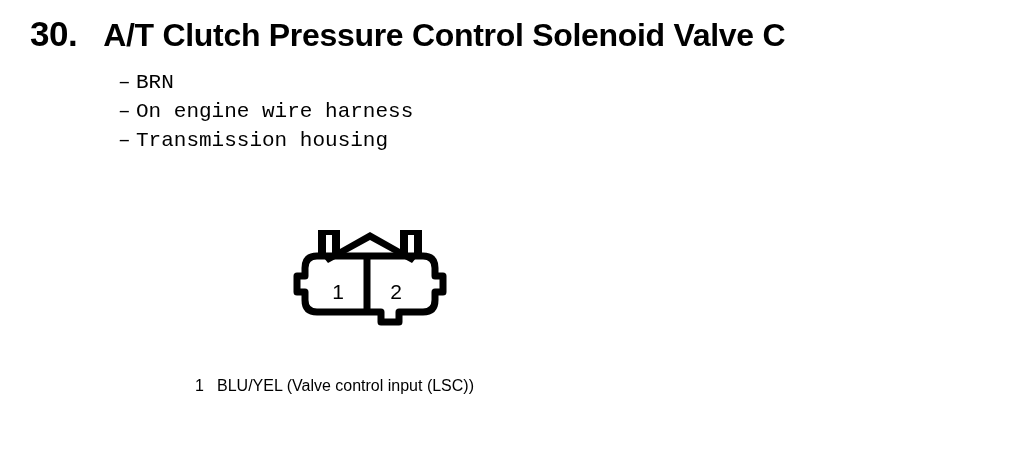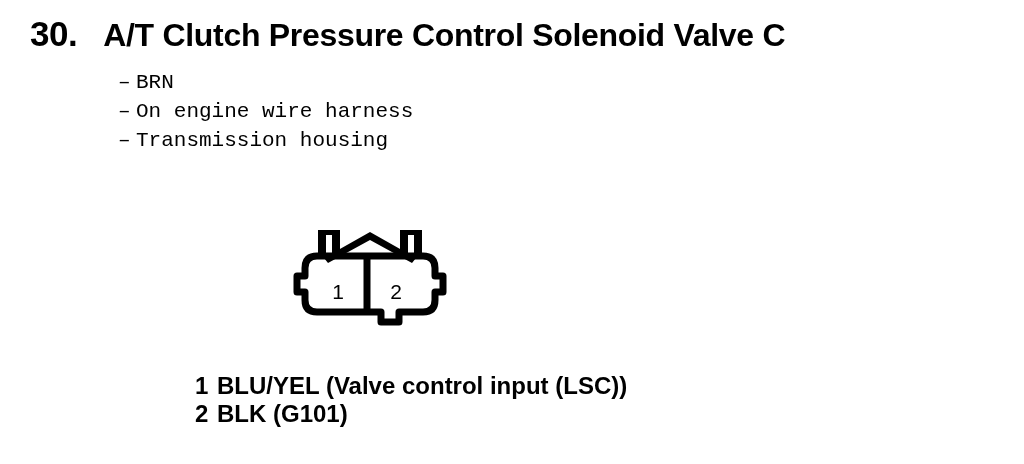--- a/index.html
+++ b/index.html
@@ -69,24 +69,23 @@
     display: block;
   }
 
   
   .pin-legend {
     position: absolute;
     left: 195px;
     top: 372px;
   }
   .pin-row {
-    font-size: 24px;
+    font-size: 16px;
     line-height: 28px;
     white-space: nowrap;
-    font-weight: bold;
   }
   .pin-num {
     display: inline-block;
     width: 22px;
   }
 </style>
 </head>
 <body>
 
 <div class="header">
@@ -135,16 +134,13 @@
 
     <text x="53" y="65" font-family="Liberation Sans, sans-serif" font-size="21" text-anchor="middle" dominant-baseline="middle" fill="#000000">1</text>
     <text x="111" y="65" font-family="Liberation Sans, sans-serif" font-size="21" text-anchor="middle" dominant-baseline="middle" fill="#000000">2</text>
   </svg>
 </div>
 
 <div class="pin-legend">
   <div class="pin-row">
     <span class="pin-num">1</span><span>BLU/YEL (Valve control input (LSC))</span>
   </div>
-  <div class="pin-row">
-    <span class="pin-num">2</span><span>BLK (G101)</span>
-  </div>
 </div>
 
 </body></html>

